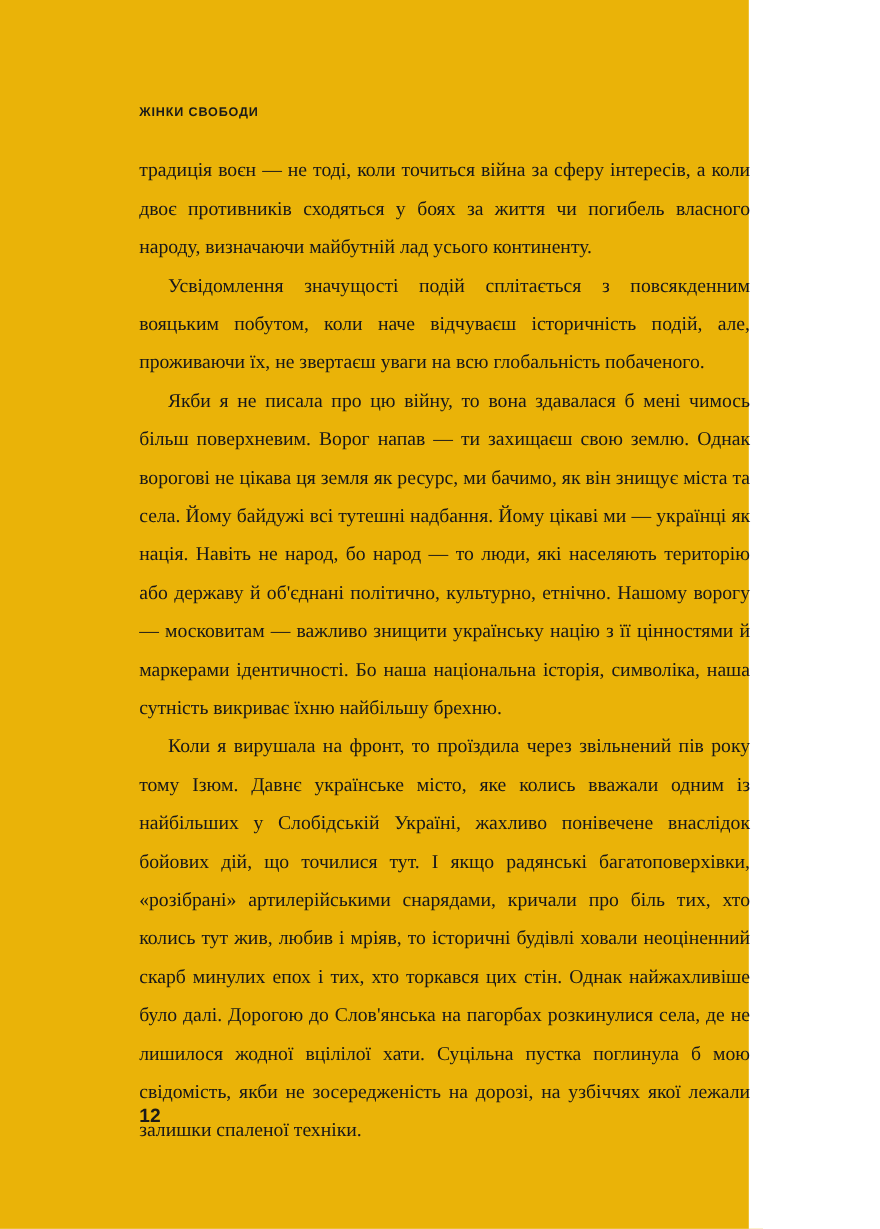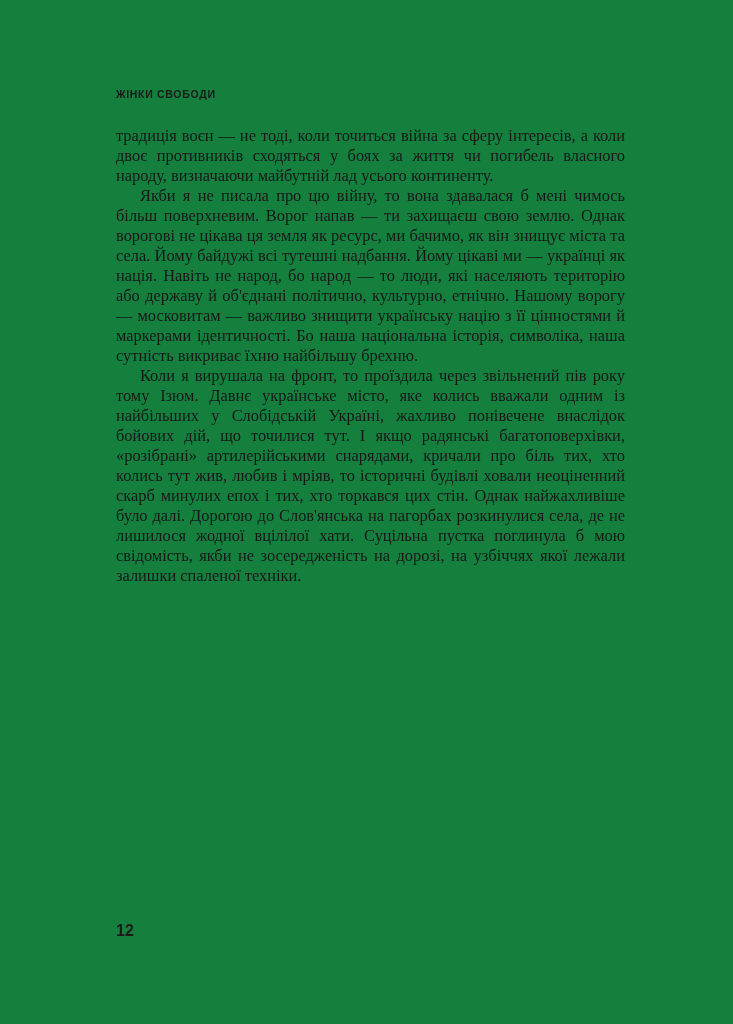--- a/index.html
+++ b/index.html
@@ -8,23 +8,23 @@
   }
   body {
     width: 733px;
     height: 1024px;
     background: #ffffff;
     font-family: "Liberation Serif", serif;
     overflow: hidden;
   }
   .page {
     position: relative;
-    width: 733px;
+    width: 624px;
     height: 1024px;
-    background: #15803d;
+    background: #eab308;
     box-sizing: border-box;
   }
   .running-head {
     position: absolute;
     left: 116px;
     top: 88px;
     font-family: "Liberation Sans", sans-serif;
     font-weight: bold;
     font-size: 10.5px;
     letter-spacing: 0.7px;
@@ -33,21 +33,21 @@
   }
   .body-block {
     position: absolute;
     left: 116px;
     top: 126px;
     width: 509px;
   }
   .body-block p {
     margin: 0;
     font-size: 16.4px;
-    line-height: 20px;
+    line-height: 32px;
     color: #17171a;
     text-align: justify;
     text-justify: inter-word;
     -webkit-hyphens: none;
     hyphens: none;
     text-indent: 24px;
   }
   .body-block p.no-indent {
     text-indent: 0;
   }
@@ -63,19 +63,20 @@
 </style>
 </head>
 <body>
 
 <div class="page">
 
   <div class="running-head">ЖІНКИ СВОБОДИ</div>
 
   <div class="body-block">
     <p class="no-indent">традиція воєн — не тоді, коли точиться війна за сферу інтересів, а коли двоє противників сходяться у боях за життя чи погибель власного народу, визначаючи майбутній лад усього континенту.</p>
+    <p>Усвідомлення значущості подій сплітається з повсякденним вояцьким побутом, коли наче відчуваєш історичність подій, але, проживаючи їх, не звертаєш уваги на всю глобальність побаченого.</p>
     <p>Якби я не писала про цю війну, то вона здавалася б мені чимось більш поверхневим. Ворог напав — ти захищаєш свою землю. Однак ворогові не цікава ця земля як ресурс, ми бачимо, як він знищує міста та села. Йому байдужі всі тутешні надбання. Йому цікаві ми — українці як нація. Навіть не народ, бо народ — то люди, які населяють територію або державу й об'єднані політично, культурно, етнічно. Нашому ворогу — московитам — важливо знищити українську націю з її цінностями й маркерами ідентичності. Бо наша національна історія, символіка, наша сутність викриває їхню найбільшу брехню.</p>
     <p>Коли я вирушала на фронт, то проїздила через звільнений пів року тому Ізюм. Давнє українське місто, яке колись вважали одним із найбільших у Слобідській Україні, жахливо понівечене внаслідок бойових дій, що точилися тут. І якщо радянські багатоповерхівки, «розібрані» артилерійськими снарядами, кричали про біль тих, хто колись тут жив, любив і мріяв, то історичні будівлі ховали неоціненний скарб минулих епох і тих, хто торкався цих стін. Однак найжахливіше було далі. Дорогою до Слов'янська на пагорбах розкинулися села, де не лишилося жодної вцілілої хати. Суцільна пустка поглинула б мою свідомість, якби не зосередженість на дорозі, на узбіччях якої лежали залишки спаленої техніки.</p>
   </div>
 
   <div class="folio">12</div>
 
 </div>
 
 </body></html>

